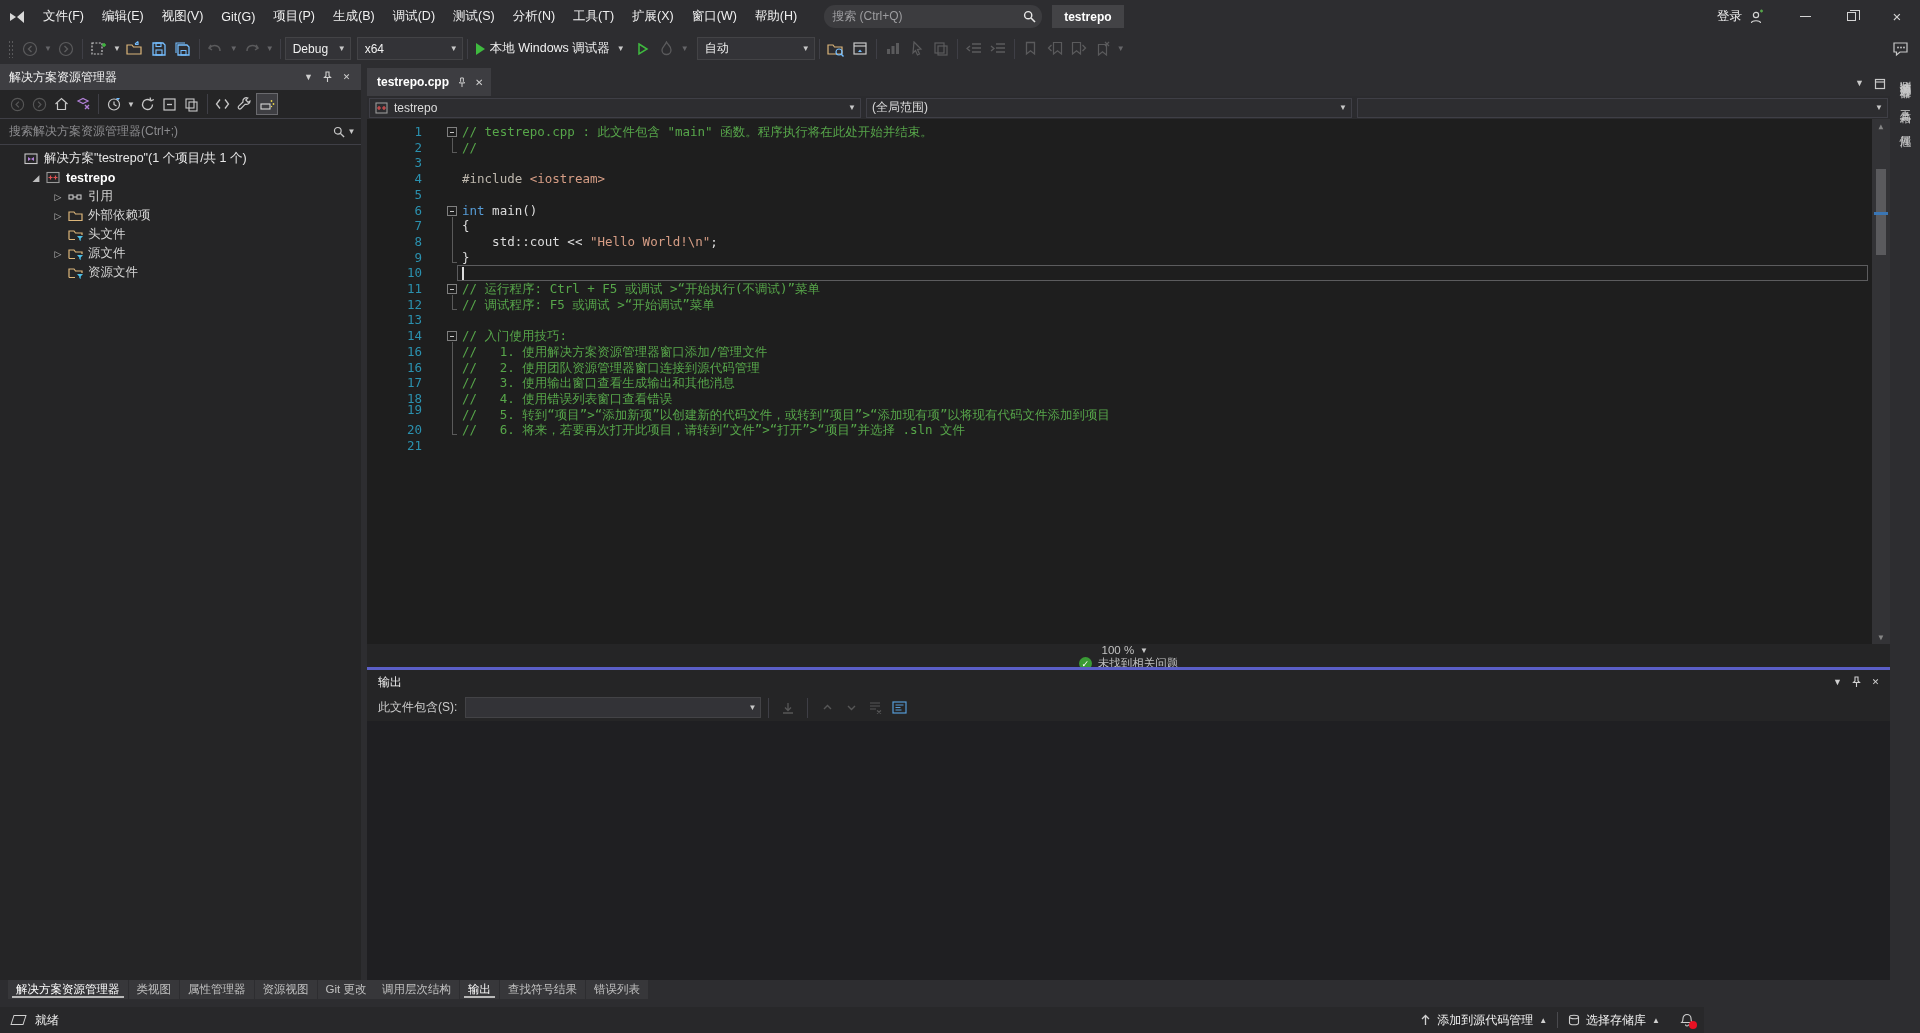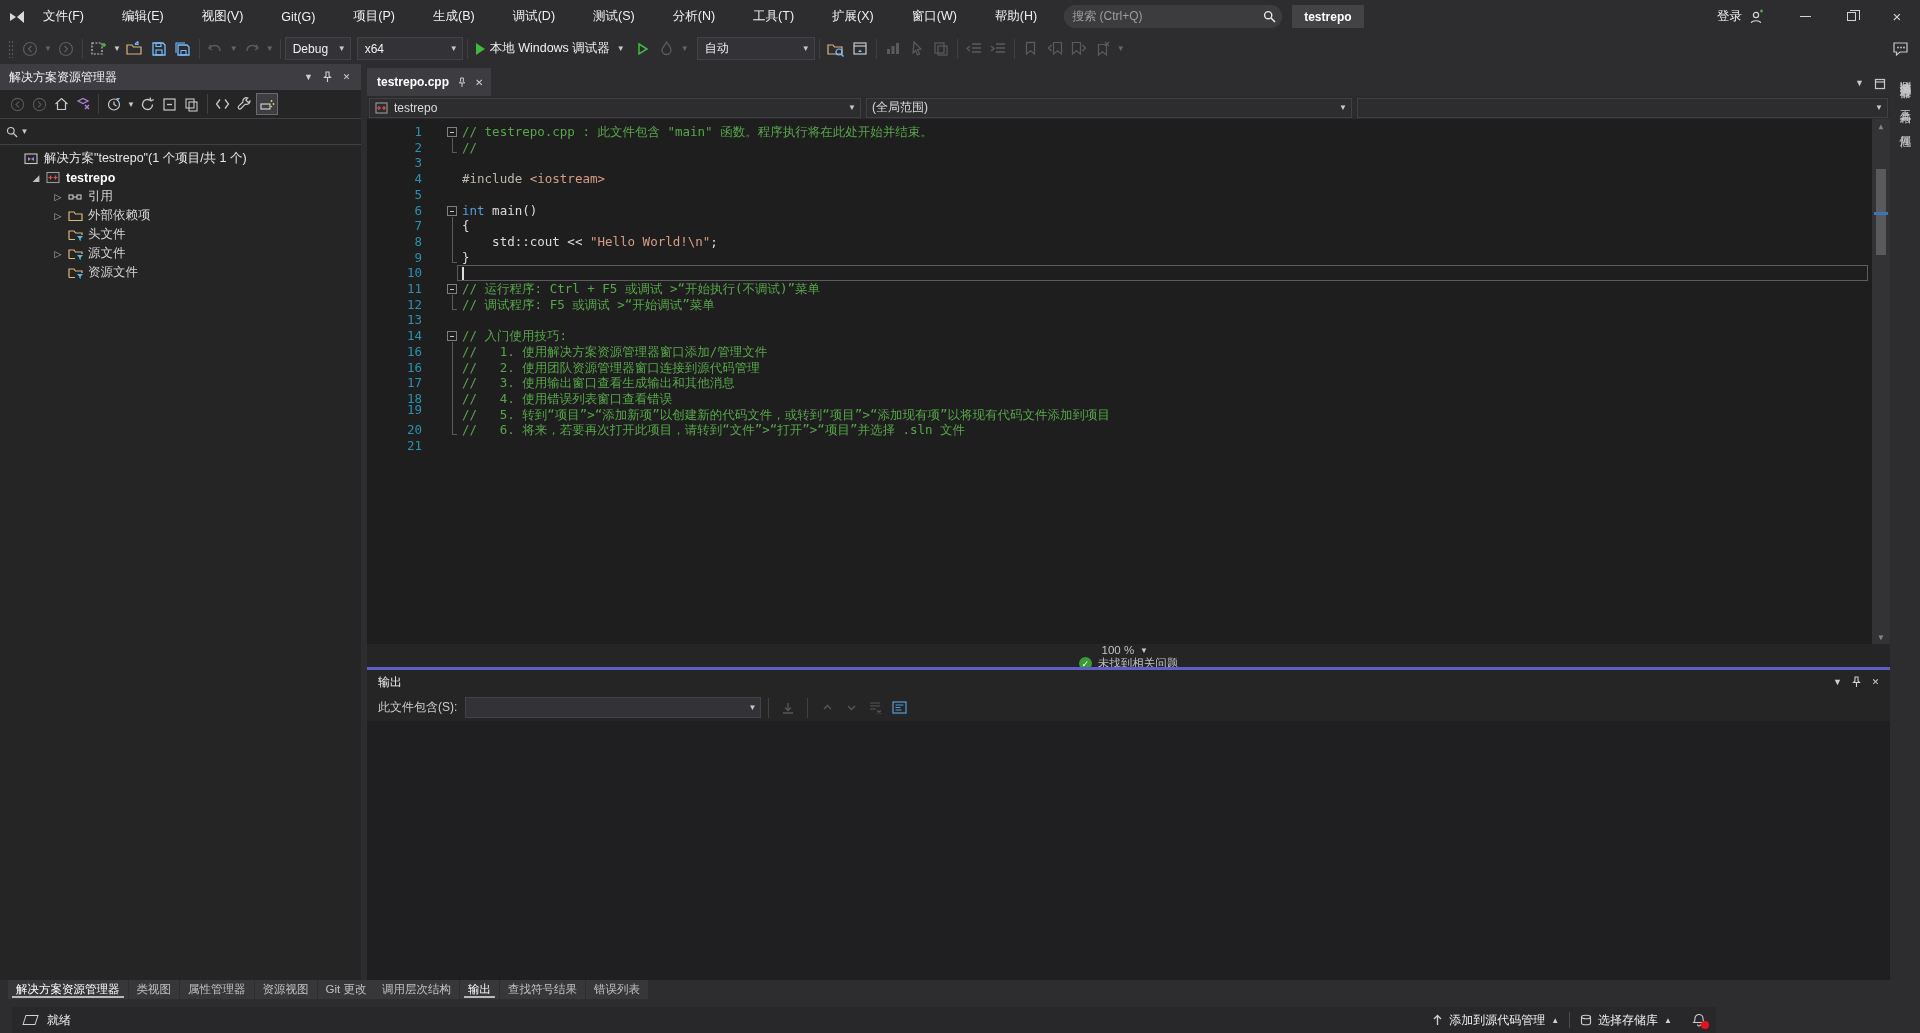--- a/index.html
+++ b/index.html
@@ -4,21 +4,21 @@
 <style>
   * { margin:0; padding:0; box-sizing:border-box; }
   html,body { width:1920px; height:1033px; overflow:hidden; background:#2d2d30;
               font-family:"Liberation Sans", sans-serif; }
   #app { position:relative; width:1920px; height:1033px; background:#2d2d30; color:#f1f1f1; }
 
   
   #titlebar { position:absolute; left:0; top:0; width:1920px; height:33px; background:#2d2d30;
               display:flex; align-items:center; }
   .vslogo { width:34px; height:33px; display:flex; align-items:center; justify-content:center; }
-  #menubar { display:flex; align-items:center; height:100%;gap:20px; }
+  #menubar { display:flex; align-items:center; height:100%; }
   .menu-item { padding:0 9px; font-size:12.5px; color:#f1f1f1; height:100%; display:flex; align-items:center; cursor:default; }
   #qsearch { width:218px; height:23px; background:#3c3c3f; margin-left:18px; display:flex; align-items:center;
              padding:0 6px 0 8px;border-radius:11px; }
   #qsearch .ph { flex:1; font-size:12px; color:#9d9da0; }
   #proj-chip { margin-left:10px; height:23px; background:#434346; color:#fff; font-weight:bold;
                font-size:12px; display:flex; align-items:center; padding:0 12px; }
   #tb-right { margin-left:auto; display:flex; align-items:center; height:100%; }
   #signin { display:flex; align-items:center; gap:6px; font-size:12.5px; margin-right:18px; }
   .winbtn { width:46px; height:33px; display:flex; align-items:center; justify-content:center; color:#d4d4d4; }
   .min-glyph { width:11px; height:1px; background:#d4d4d4; display:block; }
@@ -124,21 +124,21 @@
   
   #paneltabs { position:absolute; left:0; top:980px; width:1920px; height:19px; background:#2d2d30; display:flex; }
   .ptab { height:19px; display:flex; align-items:center; padding:0 8px; font-size:11.5px; color:#c0c0c0;
           background:#37373a; border-right:1px solid #2d2d30; position:relative; }
   .ptab.active { color:#ffffff; }
   .ptab.active:after { content:""; position:absolute; left:4px; right:4px; bottom:1px; height:2px; background:#b8b8b8; }
   #ptabs-left { display:flex; margin-left:8px; }
   #ptabs-right { display:flex; position:absolute; left:374px; top:0; }
 
   
-  #statusbar { position:absolute; left:12px; top:1007px; width:1704px; height:26px; background:#28282a;
+  #statusbar { position:absolute; left:0; top:1007px; width:1704px; height:26px; background:#28282a;
                display:flex; align-items:center; font-size:12px; color:#f1f1f1; }
   #ready-ic { width:13px; height:10px; border:1px solid #d0d0d0; transform:skewX(-18deg); margin:0 10px 0 12px; }
   #sb-right { margin-left:auto; display:flex; align-items:center; height:100%; }
   .sb-item { display:flex; align-items:center; gap:6px; padding:0 10px; height:100%; }
   .sb-sep { width:1px; height:16px; background:#4a4a4e; }
   .caret-up { font-size:8px; color:#d0d0d0; }
   #bell-wrap { position:relative; width:34px; height:100%; display:flex; align-items:center; justify-content:center; }
   #bell-dot { position:absolute; right:7px; bottom:4px; width:8px; height:8px; border-radius:50%; background:#e81123; }
 
   
@@ -448,20 +448,21 @@
       <span class="sxt pressed">
           <svg class="ic" width="16" height="14" viewBox="0 0 16 14">
             <rect x="2" y="7" width="9" height="5" fill="none" stroke="#d8d8d8" stroke-width="1.1"></rect>
             <circle cx="12.5" cy="4" r=".9" fill="#e8d44d"></circle>
             <circle cx="14.5" cy="7" r=".9" fill="#e8d44d"></circle>
             <circle cx="12.5" cy="9.5" r=".7" fill="#e8d44d"></circle>
           </svg>
         </span>
     </div>
     <div id="sx-search">
+      <span class="box">搜索解决方案资源管理器(Ctrl+;)</span>
       <span class="mag">
         <svg class="ic" width="12" height="12" viewBox="0 0 13 13">
             <circle cx="5.2" cy="5.2" r="3.6" fill="none" stroke="#c8c8c8" stroke-width="1.3"></circle>
             <line x1="8" y1="8" x2="12" y2="12" stroke="#c8c8c8" stroke-width="1.5"></line>
           </svg>
         <span style="font-size:8px;color:#c8c8c8">▼</span>
       </span>
     </div>
     <div id="sx-tree">
         <div class="trow" style="padding-left: 6px;">

